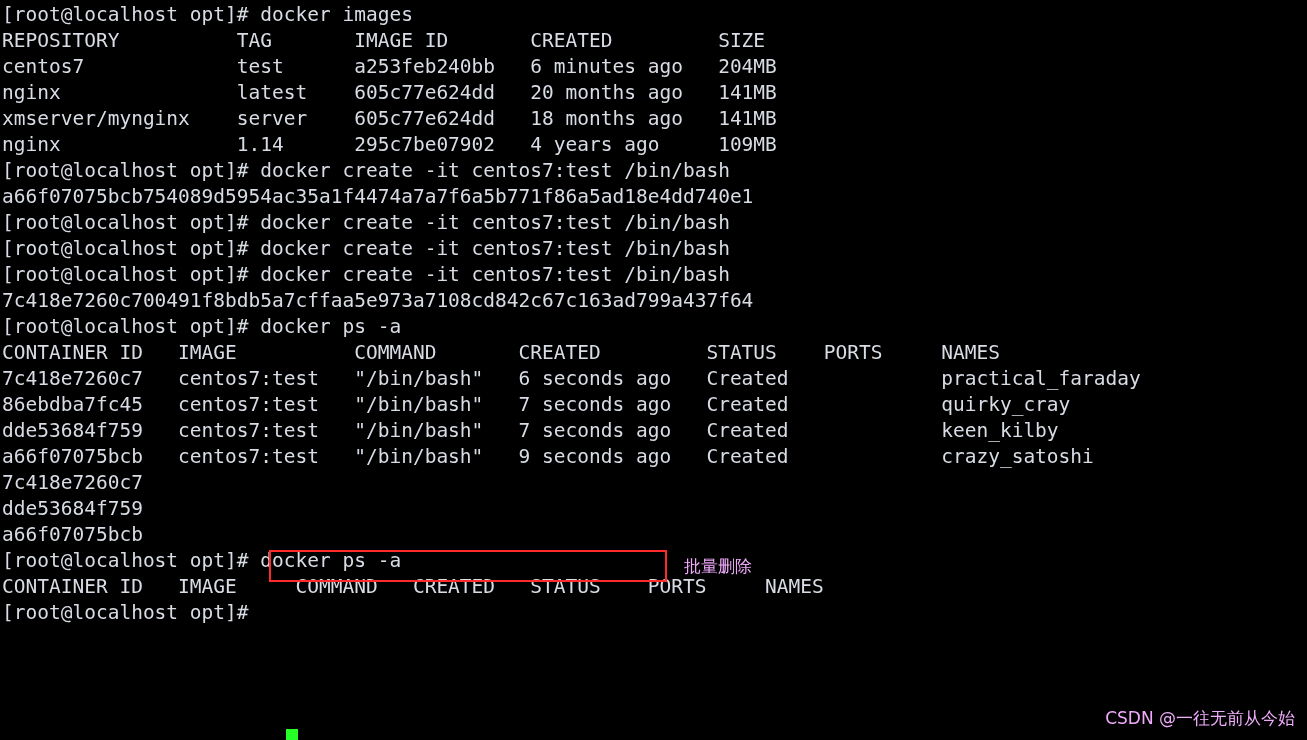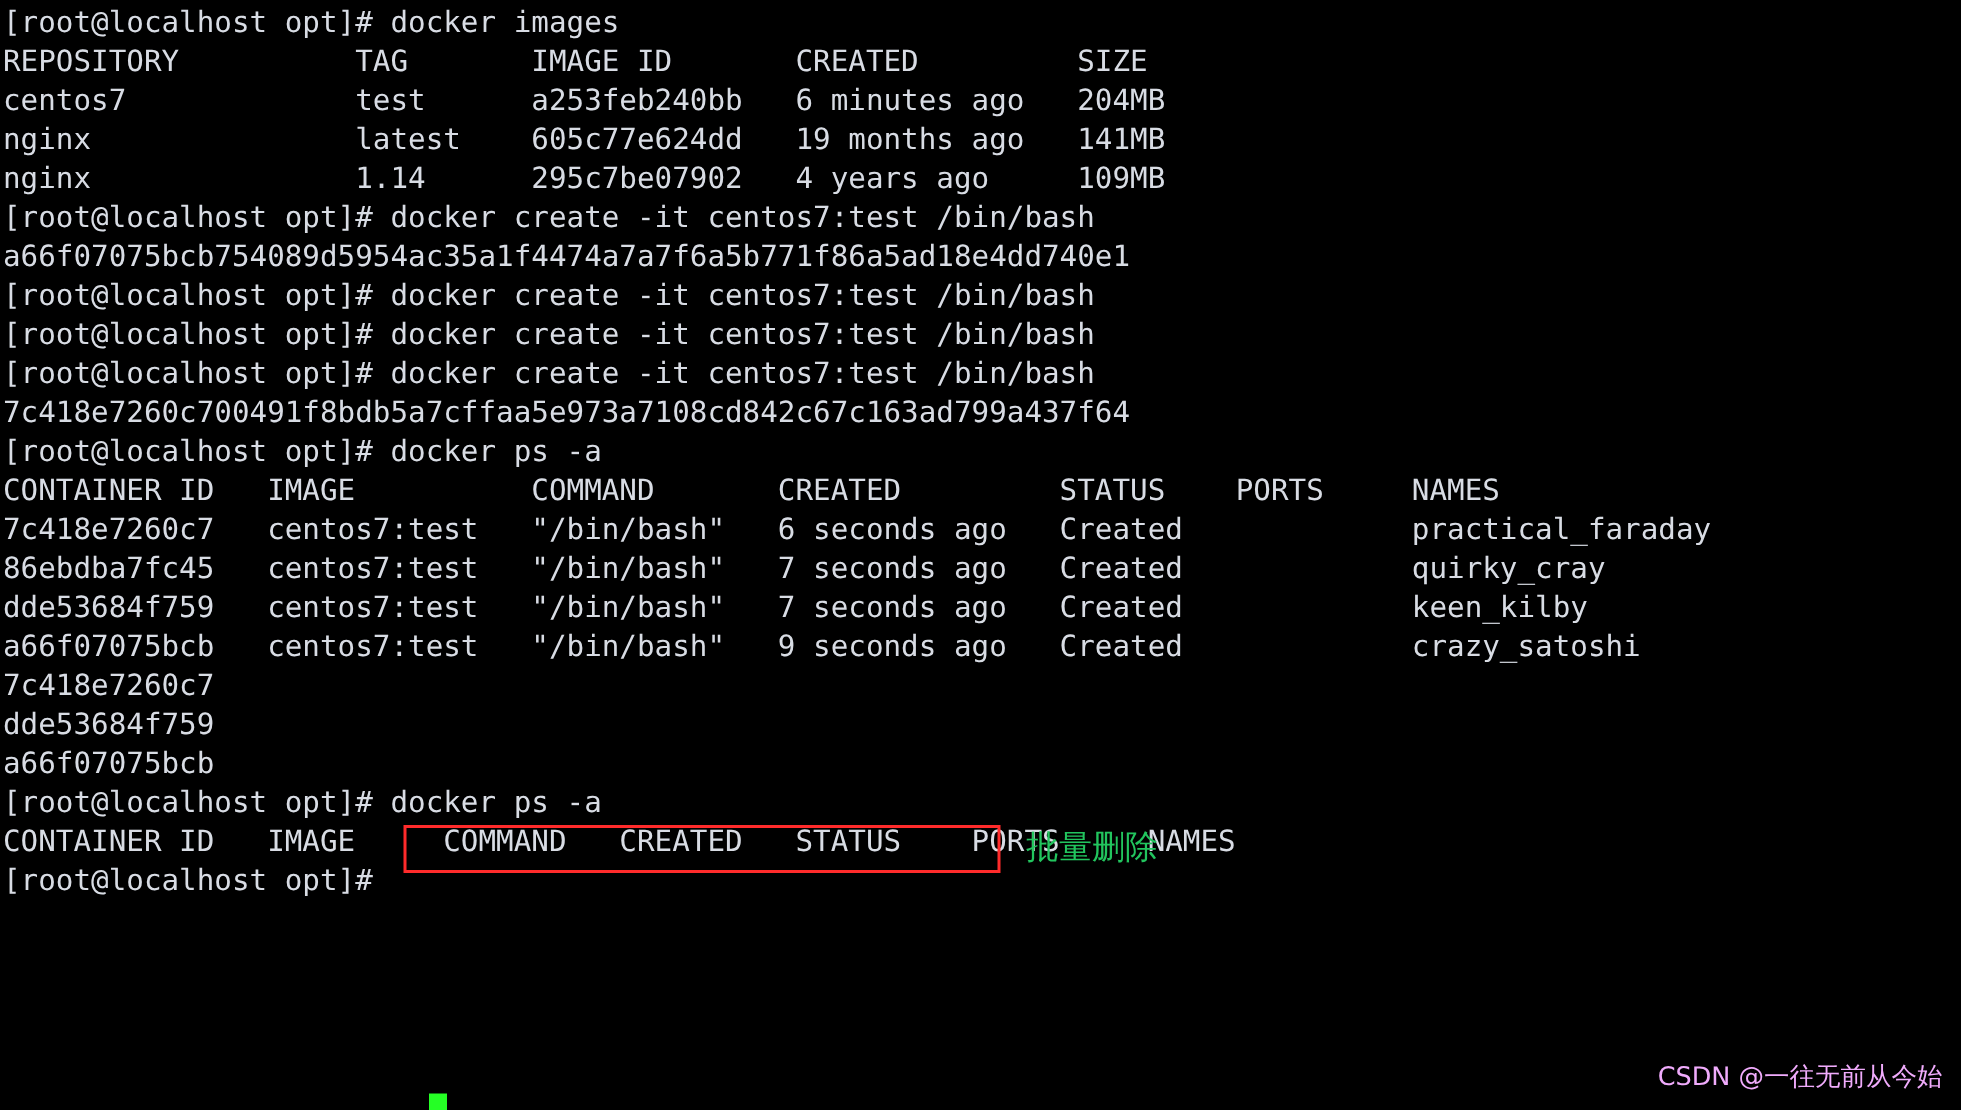--- a/index.html
+++ b/index.html
@@ -43,23 +43,23 @@
     height: 32px;
     border: 2px solid #ff2b2b;
     box-sizing: border-box;
     pointer-events: none;
   }
   #rm-note {
     position: absolute;
     left: 684px;
     top: 554px;
     font-family: "DejaVu Sans", "Liberation Sans", sans-serif;
-    font-size: 22px;
+    font-size: 17px;
     line-height: 24px;
-    color: #22c55e;
+    color: #f0abfc;
     white-space: pre;
   }
   #watermark {
     position: absolute;
     right: 12px;
     top: 707px;
     font-family: "DejaVu Sans", "Liberation Sans", sans-serif;
     font-size: 17px;
     line-height: 22px;
     color: #f0abfc;
@@ -75,21 +75,22 @@
   }
 </style>
 </head>
 <body>
 
 <div id="terminal">
 
   <div class="line">[root@localhost opt]# docker images</div>
   <div class="line">REPOSITORY          TAG       IMAGE ID       CREATED         SIZE</div>
   <div class="line">centos7             test      a253feb240bb   6 minutes ago   204MB</div>
-  <div class="line">nginx               latest    605c77e624dd   19 months ago   141MB</div>
+  <div class="line">nginx               latest    605c77e624dd   20 months ago   141MB</div>
+  <div class="line">xmserver/mynginx    server    605c77e624dd   18 months ago   141MB</div>
   <div class="line">nginx               1.14      295c7be07902   4 years ago     109MB</div>
 
   <div class="line">[root@localhost opt]# docker create -it centos7:test /bin/bash</div>
   <div class="line">a66f07075bcb754089d5954ac35a1f4474a7a7f6a5b771f86a5ad18e4dd740e1</div>
   <div class="line">[root@localhost opt]# docker create -it centos7:test /bin/bash</div>
   <div class="line">[root@localhost opt]# docker create -it centos7:test /bin/bash</div>
   <div class="line">[root@localhost opt]# docker create -it centos7:test /bin/bash</div>
   <div class="line">7c418e7260c700491f8bdb5a7cffaa5e973a7108cd842c67c163ad799a437f64</div>
 
   <div class="line">[root@localhost opt]# docker ps -a</div>

